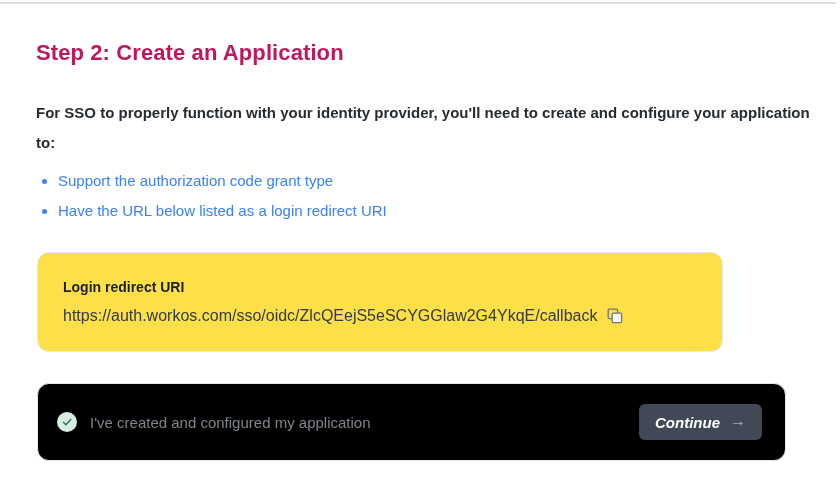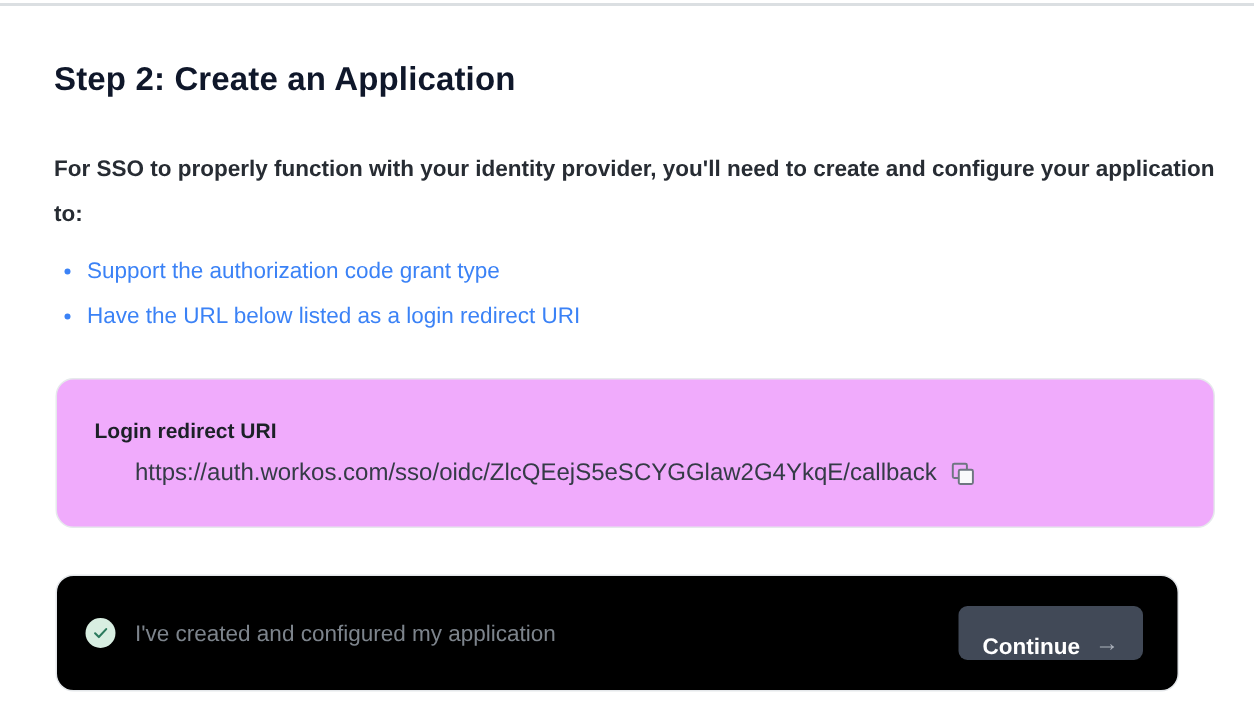--- a/index.html
+++ b/index.html
@@ -12,21 +12,21 @@
   .top-divider {
     margin-top: 2px;
     width: 836px;
     height: 2px;
     background: #dbdfe2;
   }
   .page-title {
     margin: 36px 0 0 36px;
     font-size: 22px;
     font-weight: 700;
-    color: #0f172a;
+    color: #be185d;
     letter-spacing: 0.1px;
   }
   .intro {
     margin: 32px 0 0 36px;
     max-width: 780px;
     font-size: 15px;
     line-height: 30px;
     color: #272c33;
     font-weight: bold;
   }
@@ -36,37 +36,36 @@
     list-style: disc outside;
     color: #272c33;
   }
   .bullet-list li {
     font-size: 15px;
     line-height: 30px;
     color: #3b82f6;
   }
   .uri-card {
     margin: 26px 0 0 37px;
-    width: 773px;
+    width: 686px;
     height: 100px;
-    background: #f0abfc;
+    background: #fde047;
     border: 1px solid #e6e9ec;
     border-radius: 12px;
     padding: 26px 24px 0 25px;
   }
   .uri-label {
     font-size: 14px;
     font-weight: 700;
     color: #1c2127;
   }
   .uri-row {
     margin-top: 12px;
     display: flex;
     align-items: center;
-    margin-left: 27px;
   }
   .uri-value {
     font-size: 16px;
     color: #343b46;
     white-space: nowrap;
   }
   .copy-btn {
     background: none;
     border: none;
     margin-left: 10px;
@@ -104,22 +103,23 @@
     color: #7d848c;
   }
   .continue-btn {
     margin-left: auto;
     height: 36px;
     padding: 0 16px;
     background: #414957;
     border: none;
     border-radius: 6px;
     display: inline-flex;
-    align-items: flex-end;
+    align-items: center;
     cursor: pointer;
+    font-style: italic;
   }
   .continue-label {
     font-size: 15px;
     font-weight: 700;
     color: #ffffff;
   }
   .continue-arrow {
     margin-left: 10px;
     font-size: 16px;
     color: #aab0ba;

